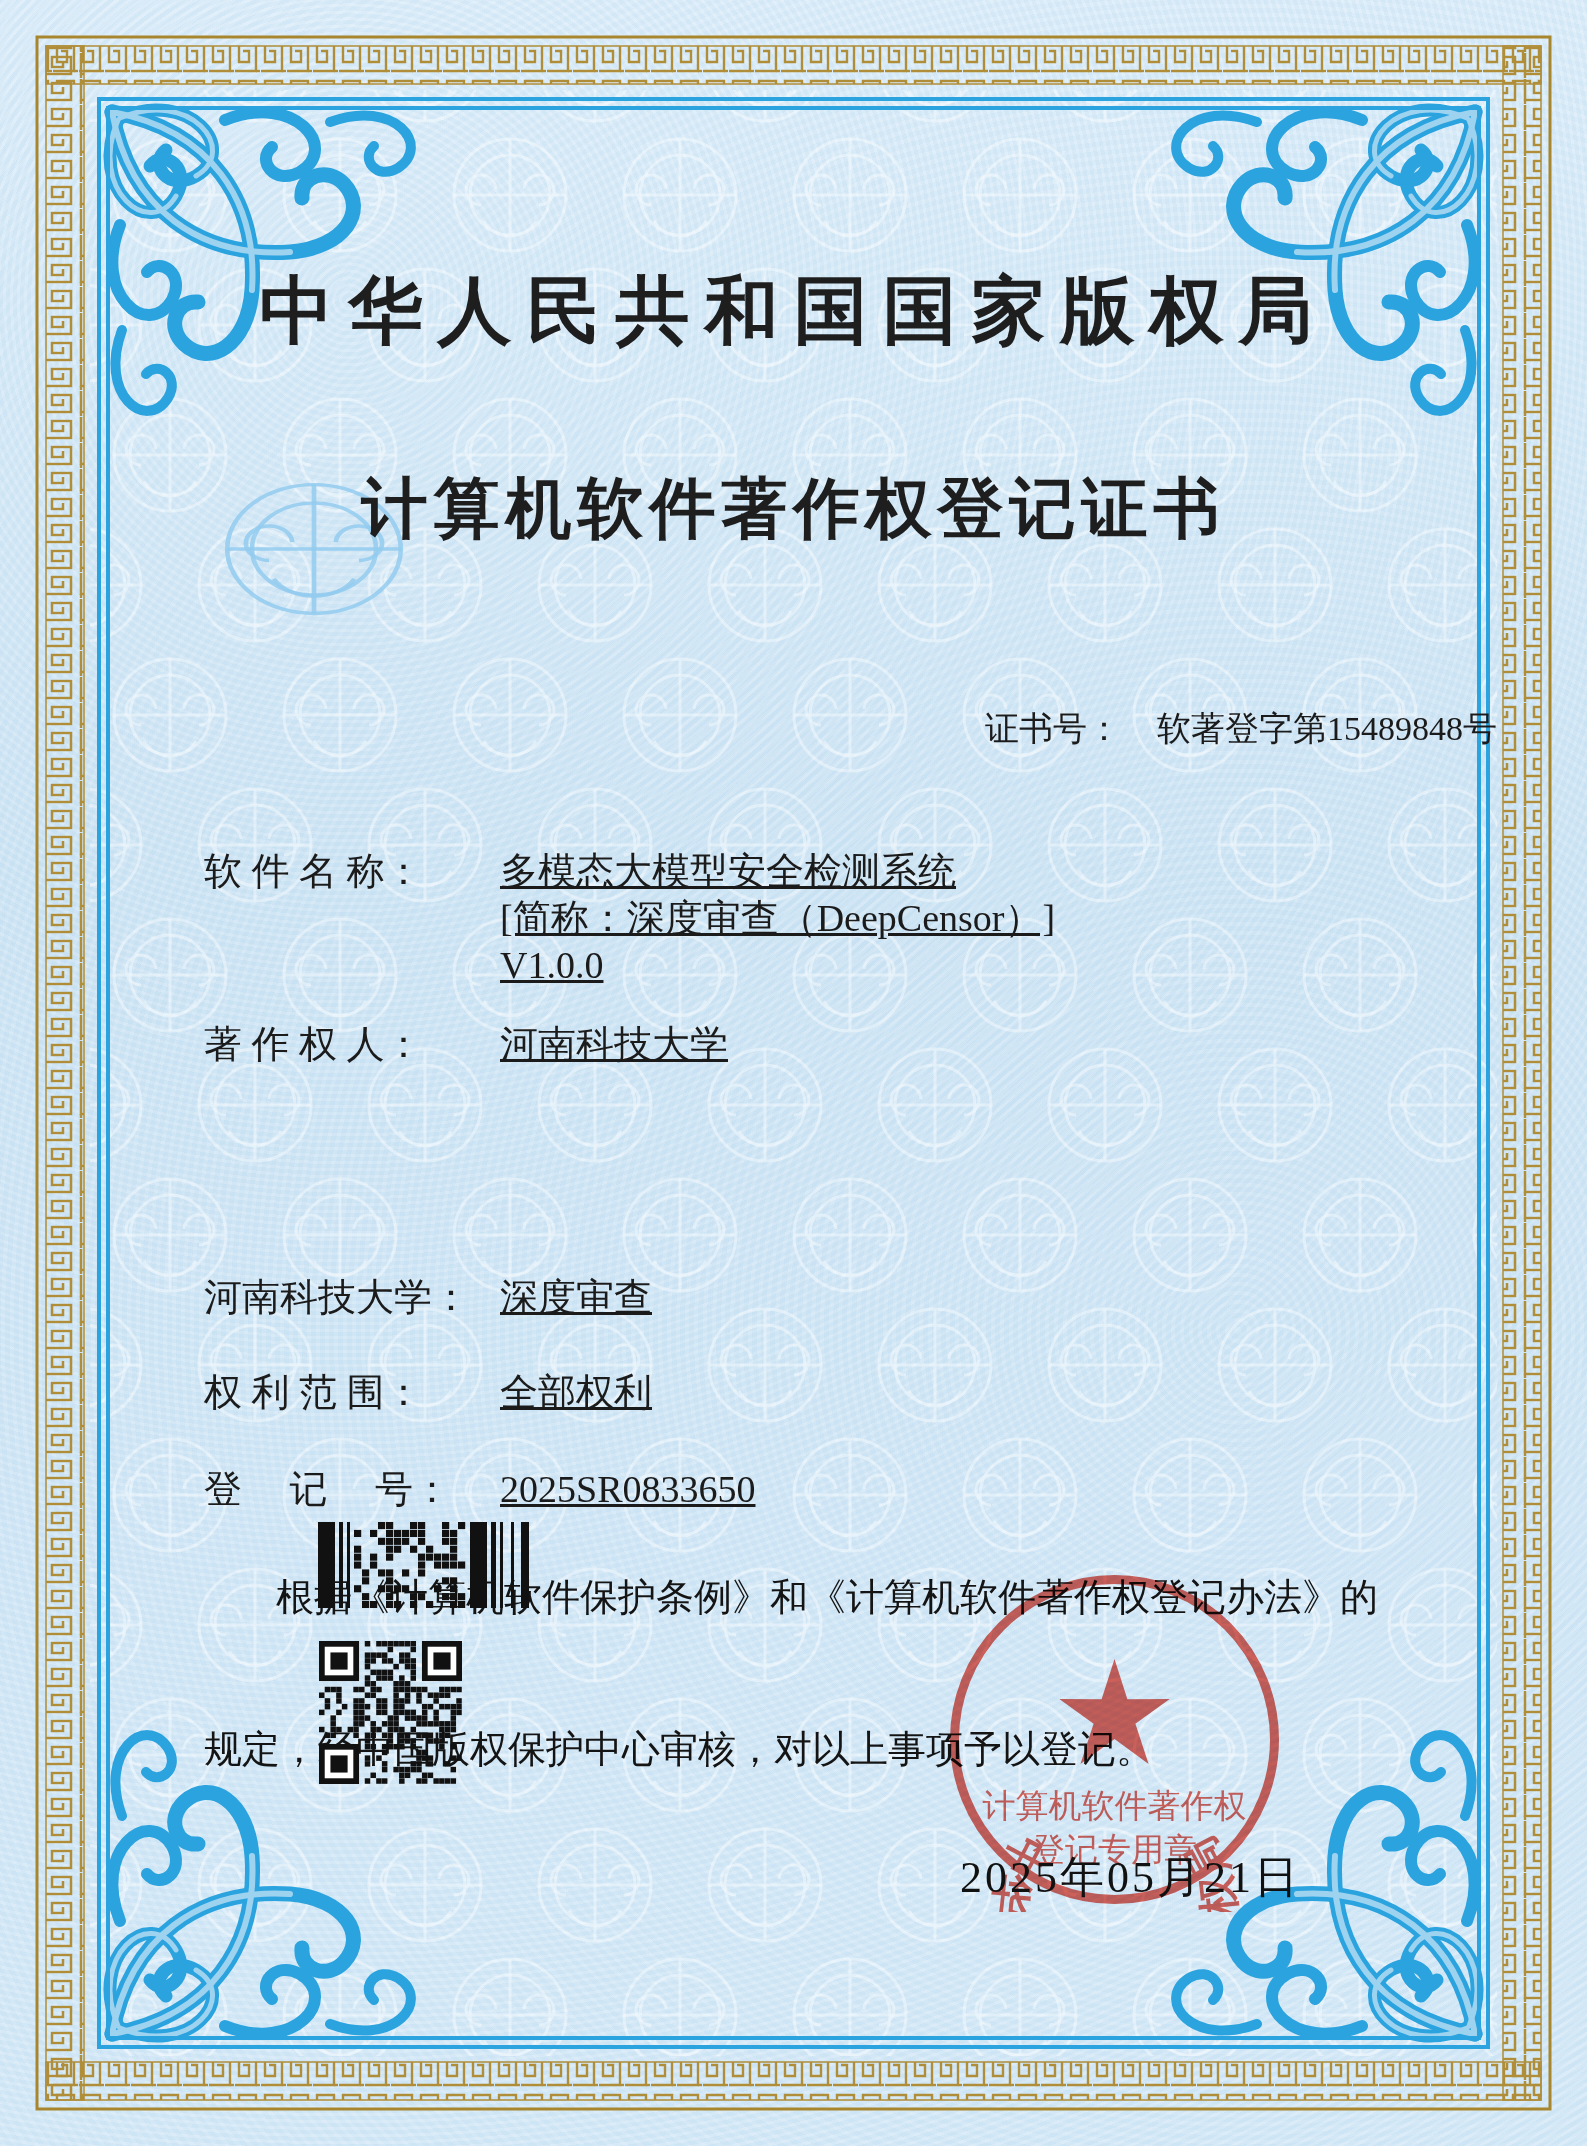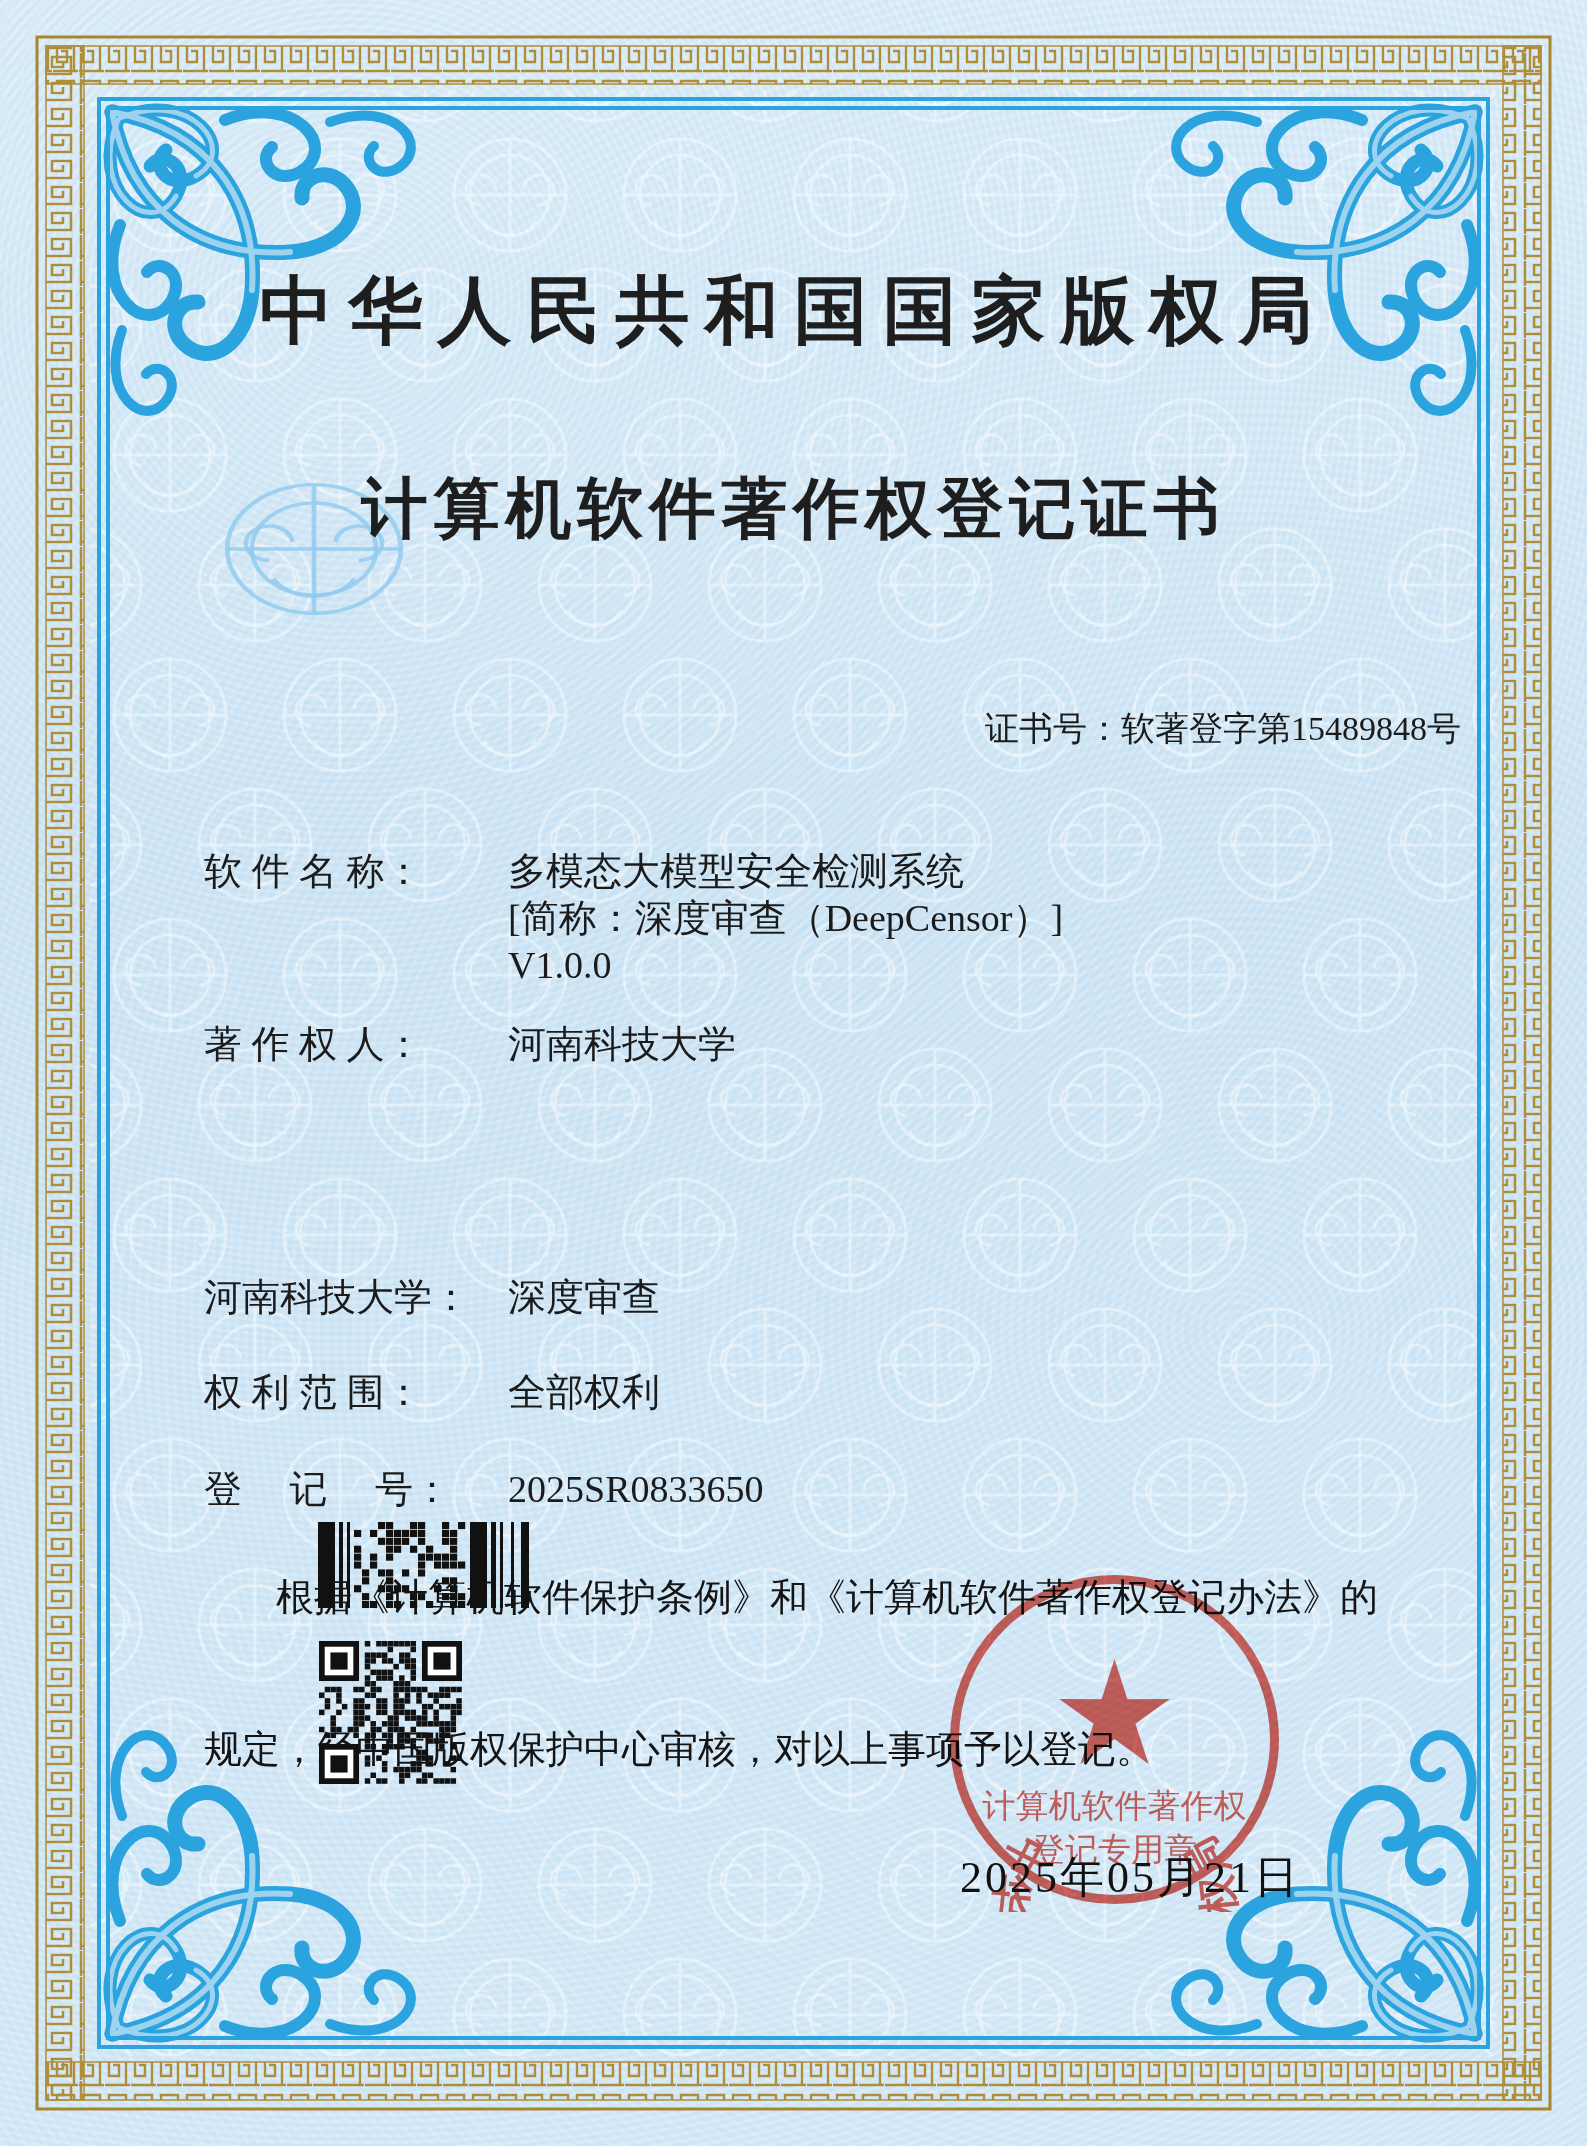--- a/index.html
+++ b/index.html
@@ -18,24 +18,24 @@
   }
   .layer{position:absolute;left:0;top:0;width:100%;height:100%;}
   .inner-frame{
     position:absolute;left:97px;top:97px;right:97px;bottom:97px;
     border:13px double #2aa3df;pointer-events:none;
   }
   .title{position:absolute;left:0;right:0;text-align:center;font-weight:bold;color:#1e1e1e;white-space:nowrap;}
   .title1{top:262px;font-size:74px;letter-spacing:15px;}
   .title2{top:364px;font-size:66px;letter-spacing:6px;}
   .certno{position:absolute;left:985px;top:516px;font-size:34px;display:flex;}
-  .certno .lbl{}
+  .certno .lbl{margin-right:36px;}
   .field{position:absolute;left:204px;font-size:38px;line-height:47px;white-space:nowrap;}
   .field .lbl{position:absolute;left:0;top:0;}
-  .field .val{position:absolute;left:304px;top:0;}
+  .field .val{position:absolute;left:296px;top:0;text-decoration:underline;}
   .para-line{position:absolute;left:204px;font-size:38px;white-space:nowrap;color:#141414;}
   .para-line.indent{padding-left:72px;}
   .date{position:absolute;left:960px;top:1848px;font-size:44px;letter-spacing:3px;color:#111;z-index:8;}
   .seal-svg{position:absolute;left:942px;top:1567px;width:345px;height:345px;opacity:.88;mix-blend-mode:multiply;z-index:7;}
   .code-svg{position:absolute;z-index:5;}
   .txt{z-index:4;position:relative;}
 </style>
 </head>
 <body>
 

